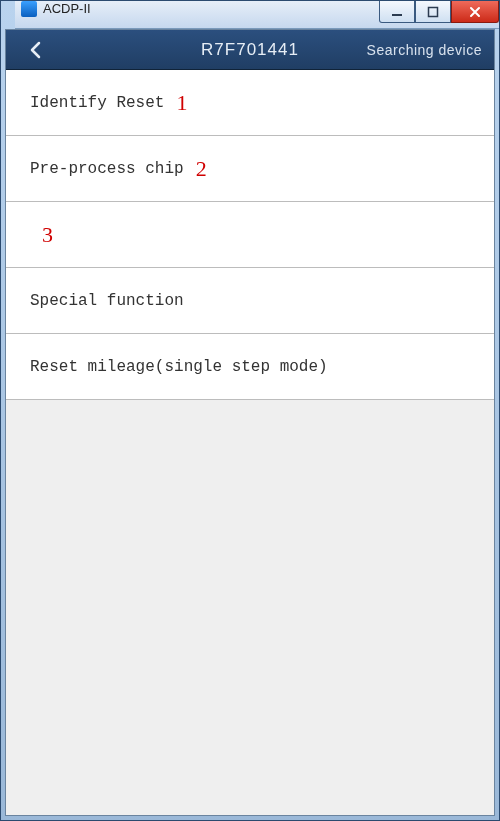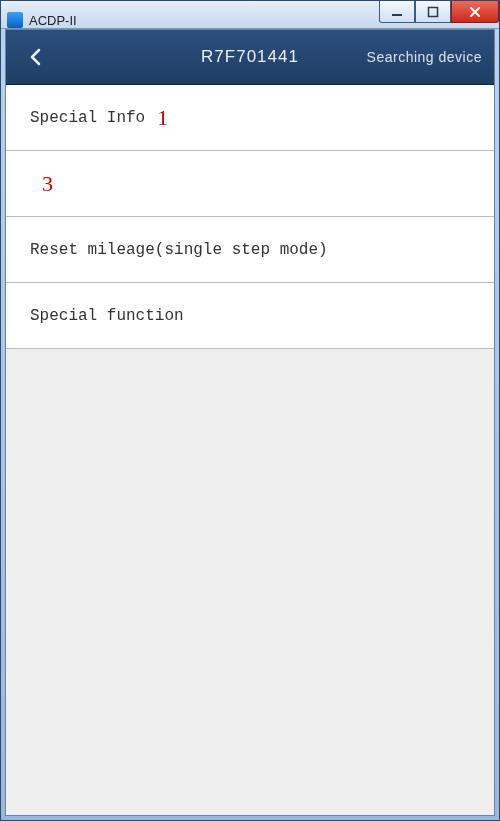--- a/index.html
+++ b/index.html
@@ -9,25 +9,25 @@
   
   .window {
     width: 500px; height: 821px;
     border: 1px solid #2b4a6f;
     background: linear-gradient(#b9d3ee, #9ab8d8);
     display: flex; flex-direction: column;
     position: relative;
   }
   .titlebar {
     height: 28px;
-    display: flex; align-items: flex-end;
+    display: flex; align-items: flex-start;
     padding-left: 6px;
     background: linear-gradient(#e6eef8, #c6d8ee);
     border-bottom: 1px solid #7a9abb;
-    font-size: 13px; color: #222;
+    font-size: 13px; color: #222; margin-left: 14px;
   }
   .titlebar .app-icon {
     width: 16px; height: 16px; margin-right: 6px;
     background: linear-gradient(#3aa0ff, #0a5fbf);
     border-radius: 2px;
   }
   .win-buttons {
     position: absolute; right: 0; top: 0;
     display: flex;
   }
@@ -54,21 +54,21 @@
   .app-frame {
     flex: 1;
     margin: 4px;
     margin-top: 0;
     background: #f0f0f0;
     border: 1px solid #6a849f;
     display: flex; flex-direction: column;
     overflow: hidden;
   }
   .app-header {
-    height: 55px;
+    height: 40px;
     background: linear-gradient(#2b4f7e, #203e64);
     border-bottom: 1px solid #102338;
     display: flex; align-items: center;
     color: #e6edf5;
     position: relative;
     padding: 13px 12px;
     gap: 16px;
   }
   .back-btn {
     width: 36px; height: 36px;
@@ -148,31 +148,35 @@
         <svg width="18" height="18" viewBox="0 0 18 18">
           <path d="M12 2 L5 9 L12 16" fill="none" stroke="currentColor" stroke-width="2.5" stroke-linecap="round" stroke-linejoin="round"></path>
         </svg>
       </div>
       <div class="header-title">R7F701441</div>
       <div class="header-status">Searching device</div>
     </div>
 
     <div class="menu-list">
       <div class="menu-item">
-        <span>Special Info</span>
+        <span>Identify Reset</span>
         <span class="annot">1</span>
+      </div>
+      <div class="menu-item">
+        <span>Pre-process chip</span>
+        <span class="annot">2</span>
       </div>
       <div class="menu-item">
         <span class="annot">3</span>
       </div>
       <div class="menu-item">
-        <span>Reset mileage(single step mode)</span>
+        <span>Special function</span>
         <span class="annot"></span>
       </div>
       <div class="menu-item">
-        <span>Special function</span>
+        <span>Reset mileage(single step mode)</span>
         <span class="annot"></span>
       </div>
     </div>
 
     <div class="content-fill"></div>
   </div>
 </div>
 
 </body></html>

